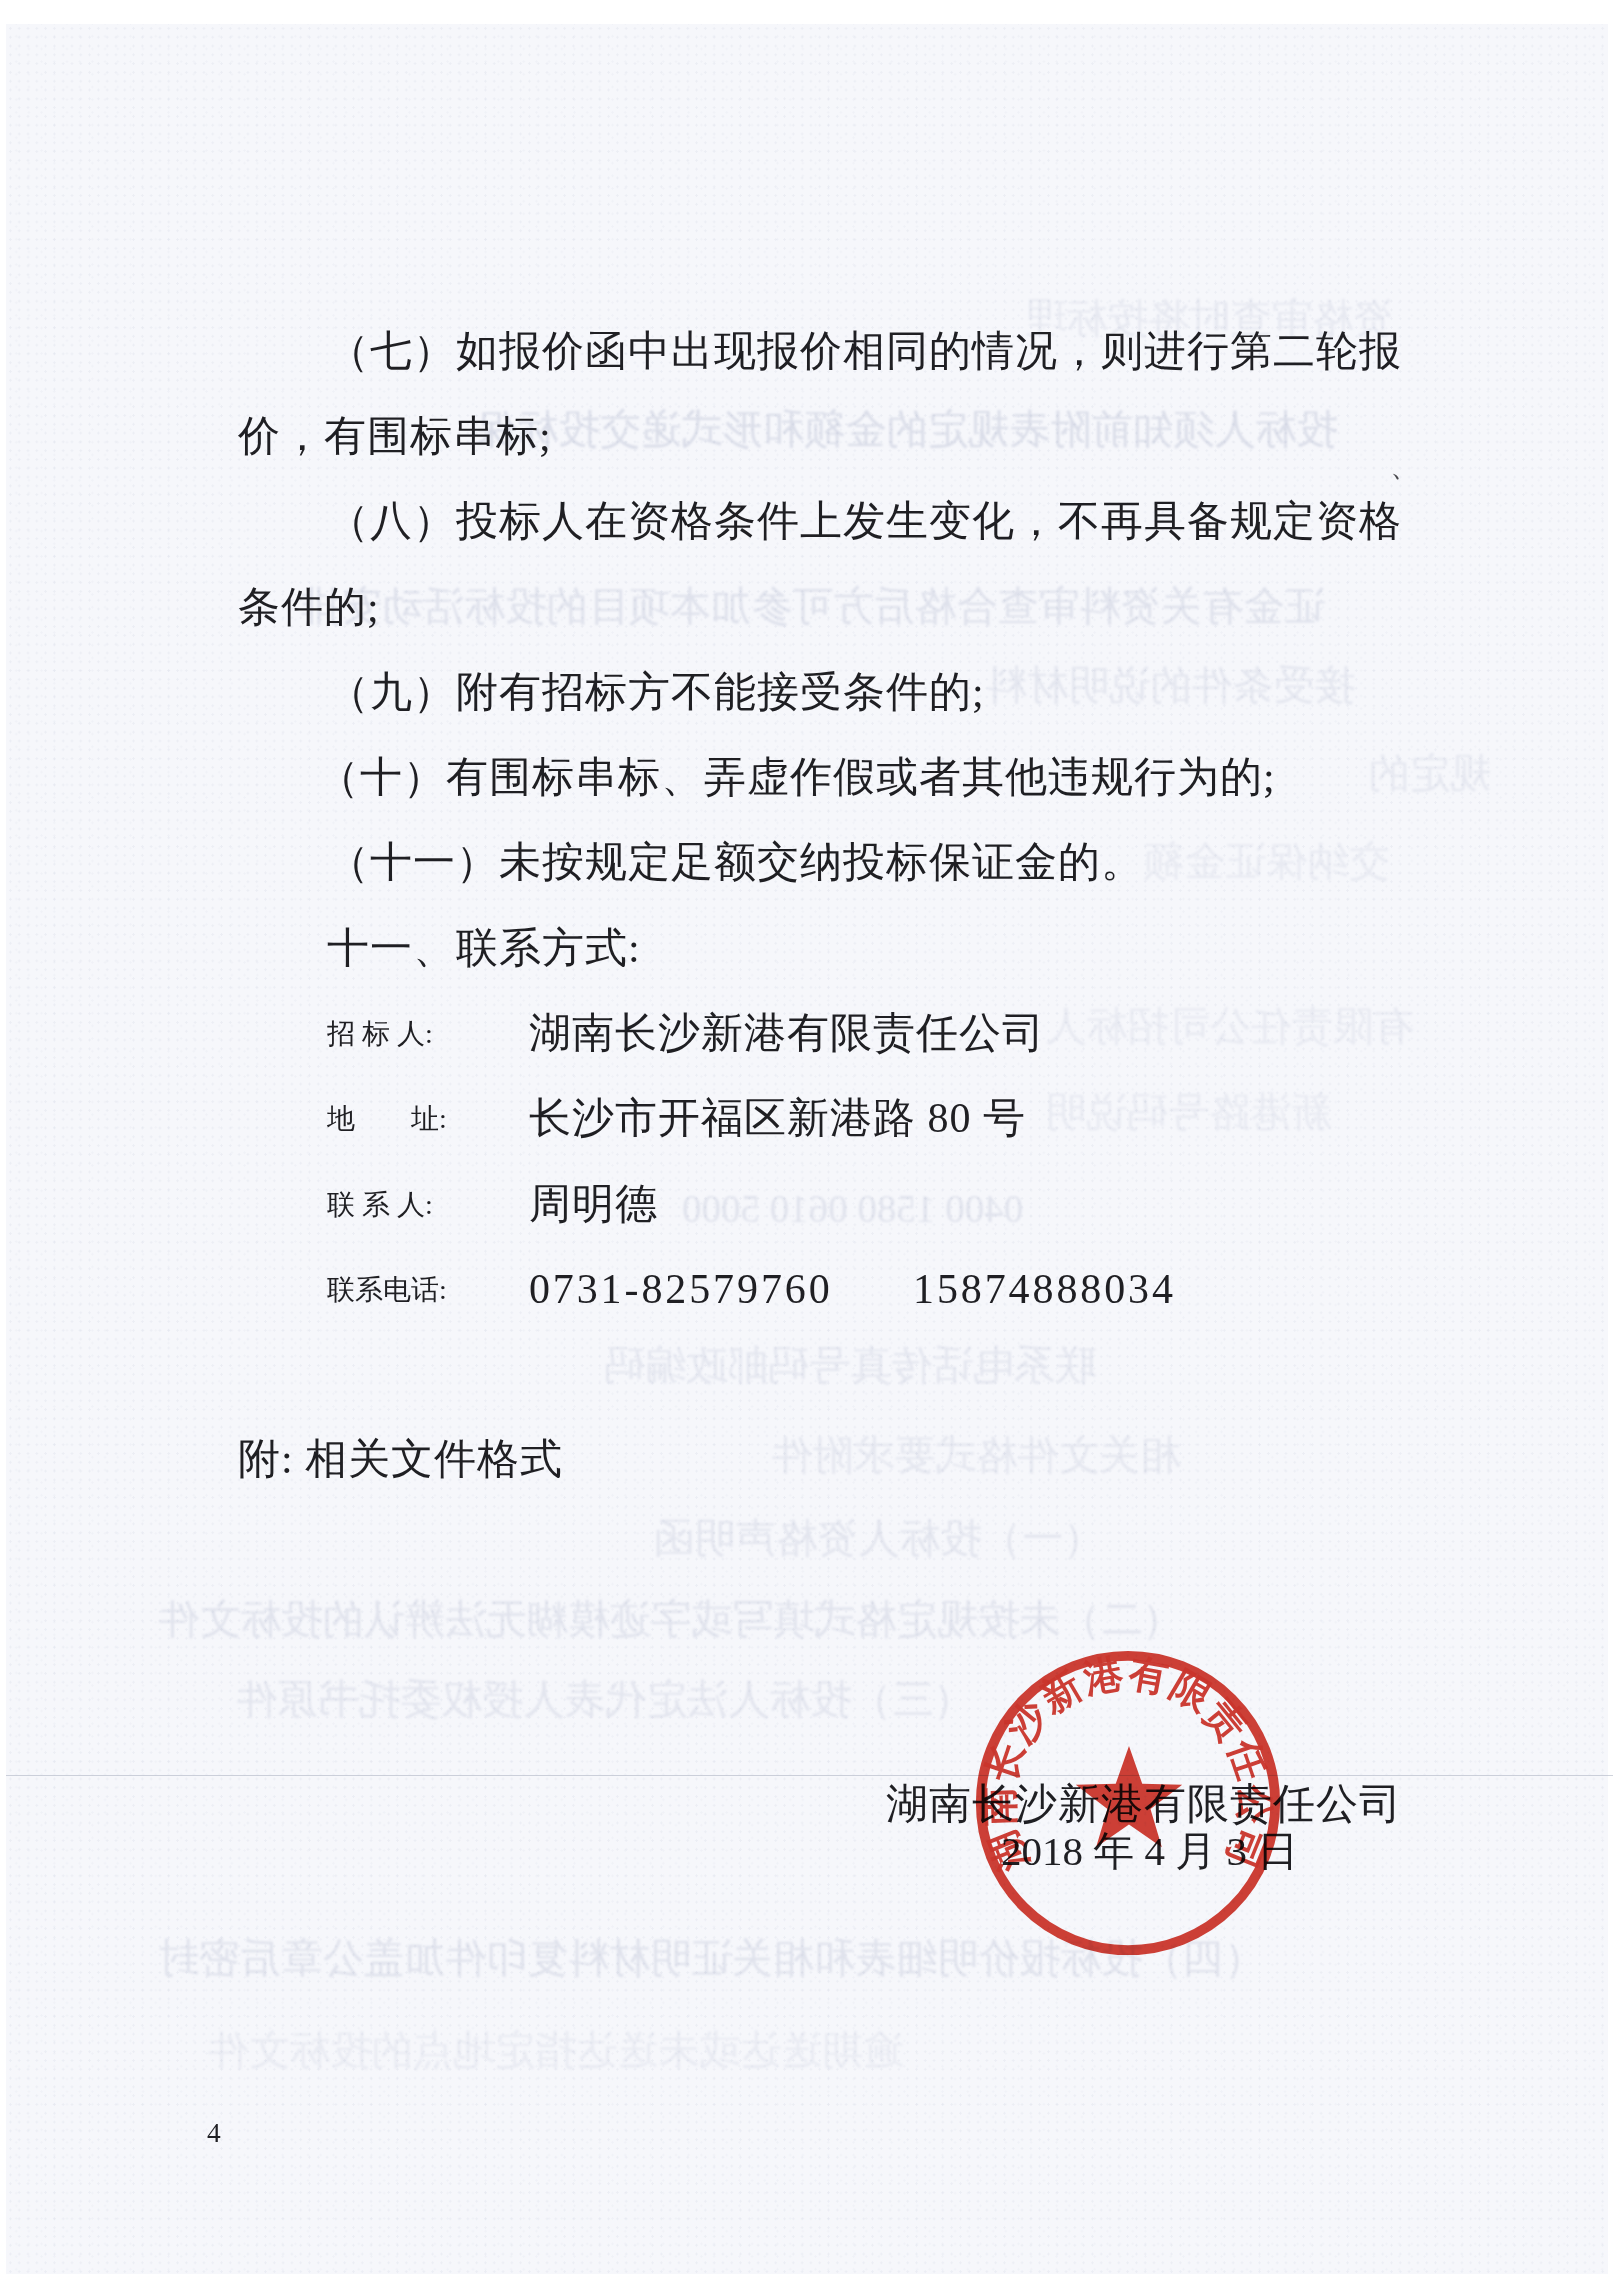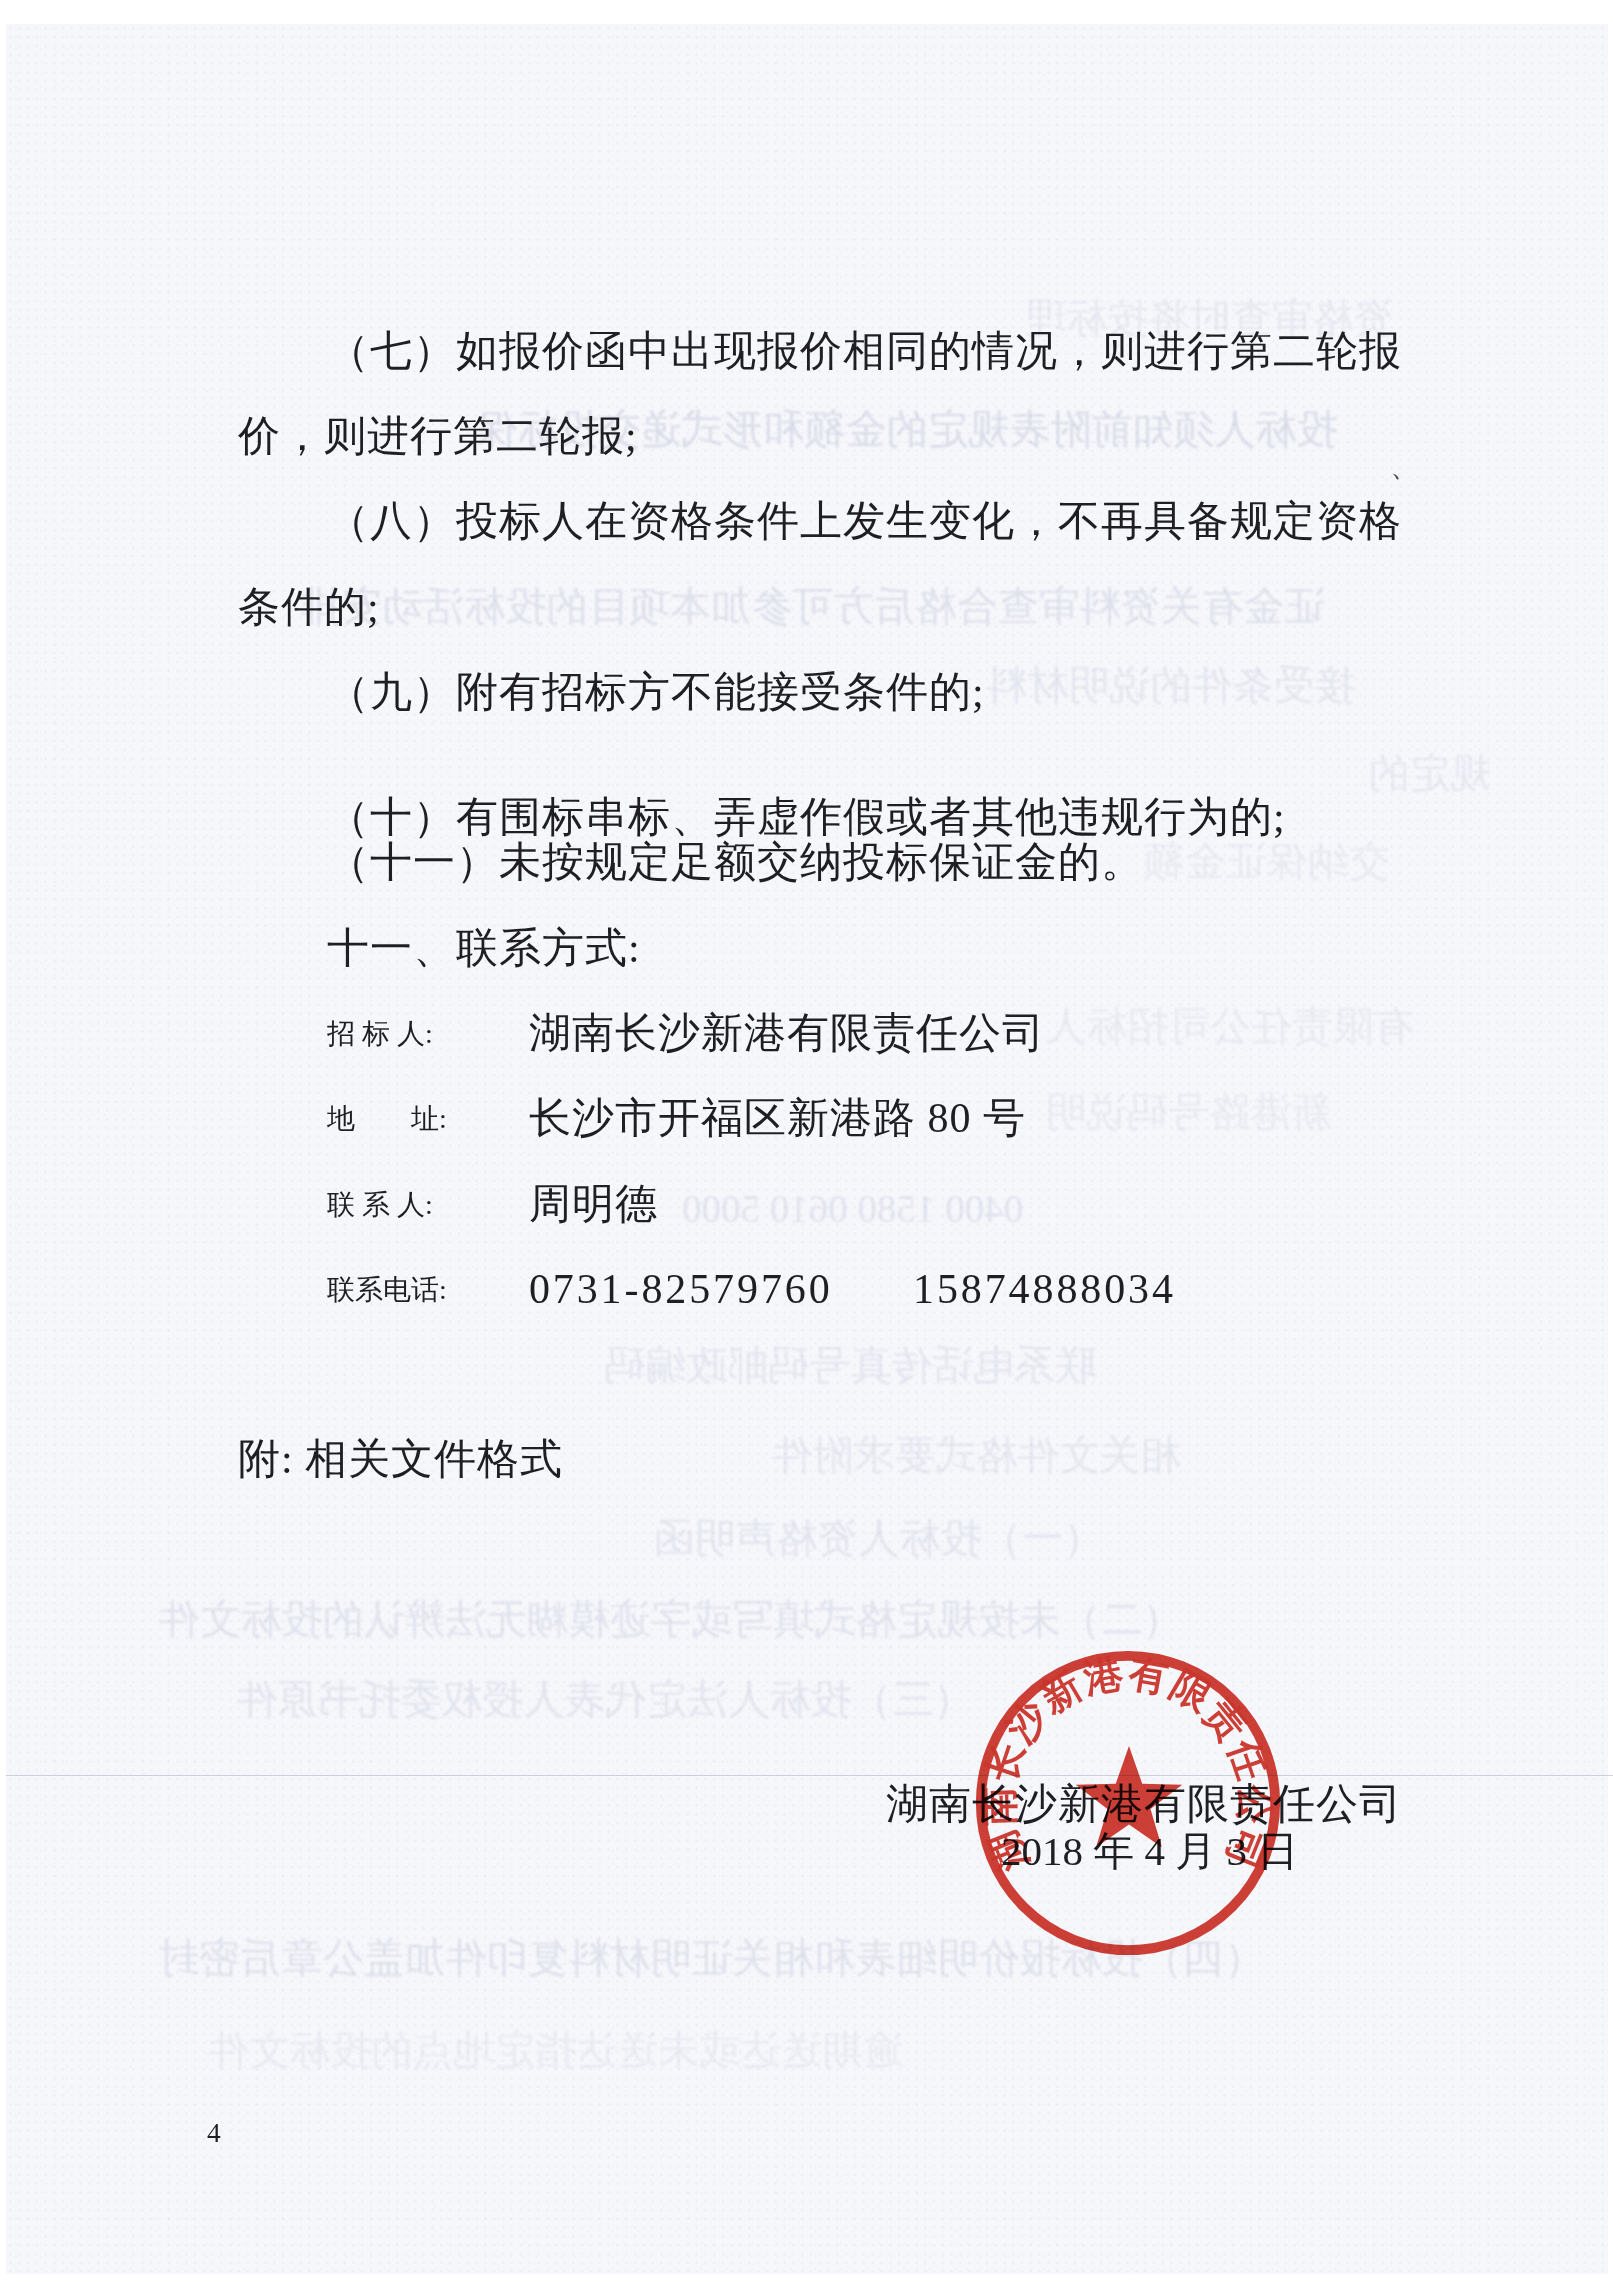--- a/index.html
+++ b/index.html
@@ -50,25 +50,25 @@
     <div class="bleed" style="left:676px;top:1162px;opacity:.20;font-size:39px;">0400 1580 0610 5000</div>
     <div class="bleed" style="left:598px;top:1319px;opacity:.17;">联系电话传真号码邮政编码</div>
     <div class="bleed" style="left:765px;top:1409px;opacity:.16;">相关文件格式要求附件</div>
     <div class="bleed" style="left:647px;top:1492px;opacity:.18;">（一）投标人资格声明函</div>
     <div class="bleed" style="left:152px;top:1573px;opacity:.20;">（二）未按规定格式填写或字迹模糊无法辨认的投标文件</div>
     <div class="bleed" style="left:230px;top:1653px;opacity:.18;">（三）投标人法定代表人授权委托书原件</div>
     <div class="bleed" style="left:152px;top:1912px;opacity:.21;">（四）投标报价明细表和相关证明材料复印件加盖公章后密封</div>
     <div class="bleed" style="left:201px;top:2004px;opacity:.12;">逾期送达或未送达指定地点的投标文件</div>
 
     <div class="line" style="left:321px;top:305px;">（七）如报价函中出现报价相同的情况，则进行第二轮报</div>
-    <div class="line" style="left:232px;top:390px;">价，则进行第二轮报;</div>
+    <div class="line" style="left:232px;top:390px;">价，有围标串标;</div>
     <div class="line" style="left:321px;top:475px;">（八）投标人在资格条件上发生变化，不再具备规定资格</div>
     <div class="line" style="left:232px;top:561px;">条件的;</div>
     <div class="line" style="left:321px;top:646px;">（九）附有招标方不能接受条件的;</div>
-    <div class="line" style="left:321px;top:731px;margin-top:40px;">（十）有围标串标、弄虚作假或者其他违规行为的;</div>
+    <div class="line" style="left:311px;top:731px;">（十）有围标串标、弄虚作假或者其他违规行为的;</div>
     <div class="line" style="left:321px;top:816px;">（十一）未按规定足额交纳投标保证金的。</div>
     <div class="line" style="left:321px;top:902px;">十一、联系方式:</div>
 
     <div class="contact-label" style="left:321px;top:987px;">招 标 人:</div>
     <div class="contact-value" style="left:523px;top:987px;">湖南长沙新港有限责任公司</div>
 
     <div class="contact-label" style="left:321px;top:1072px;">地        址:</div>
     <div class="contact-value" style="left:523px;top:1072px;">长沙市开福区新港路 80 号</div>
 
     <div class="contact-label" style="left:321px;top:1158px;">联 系 人:</div>

